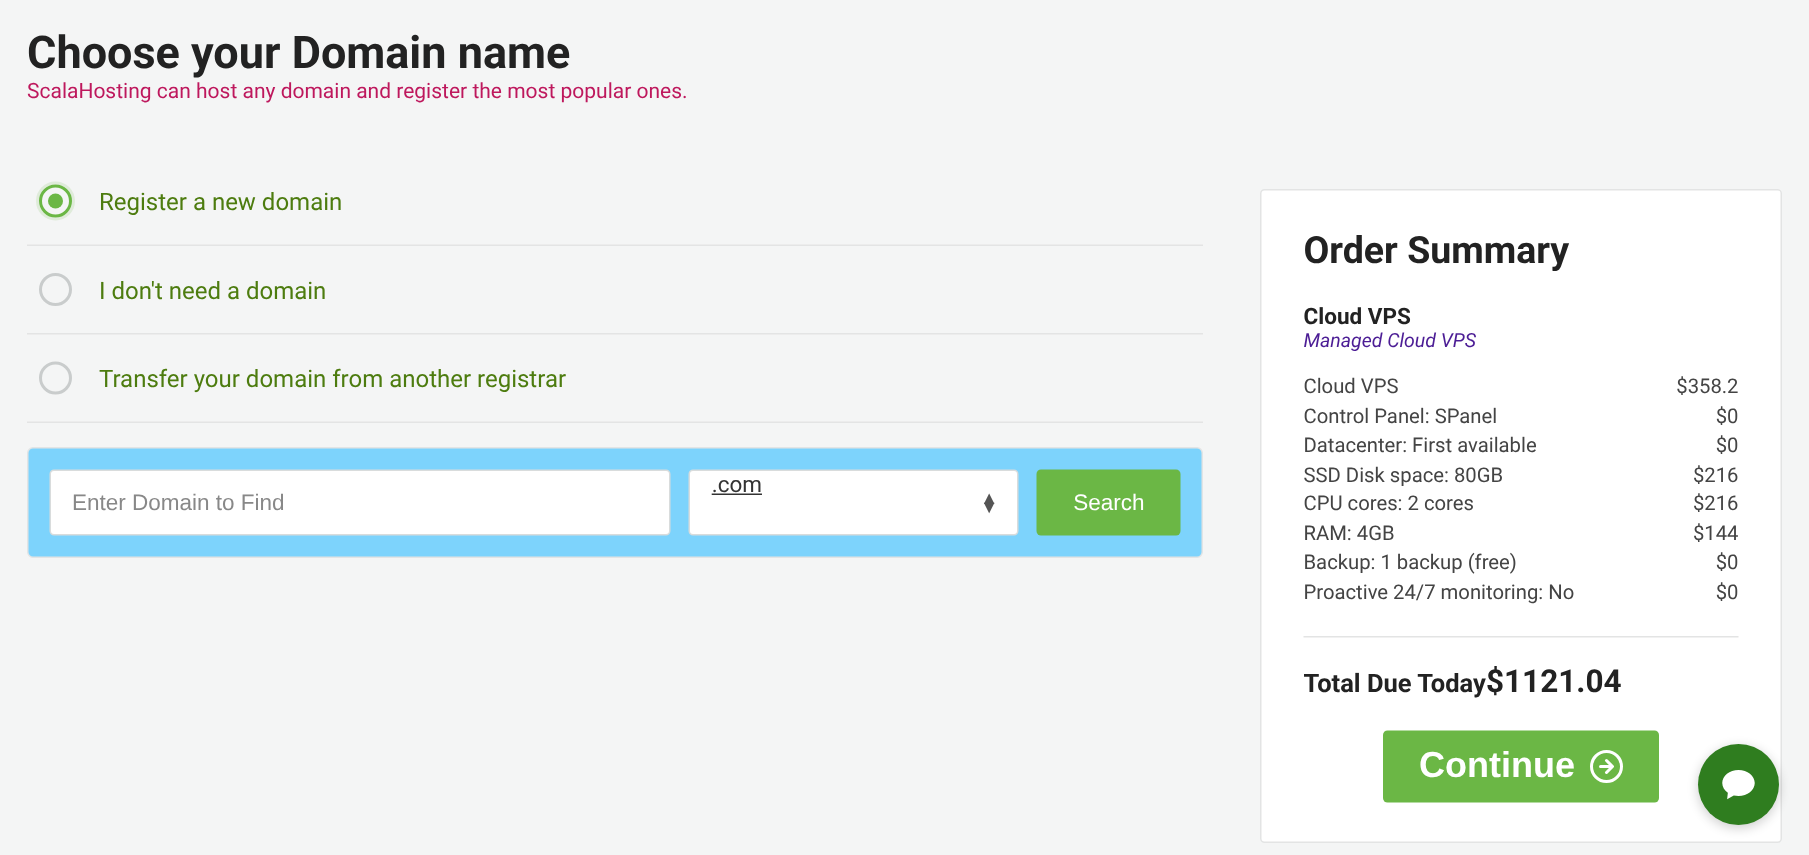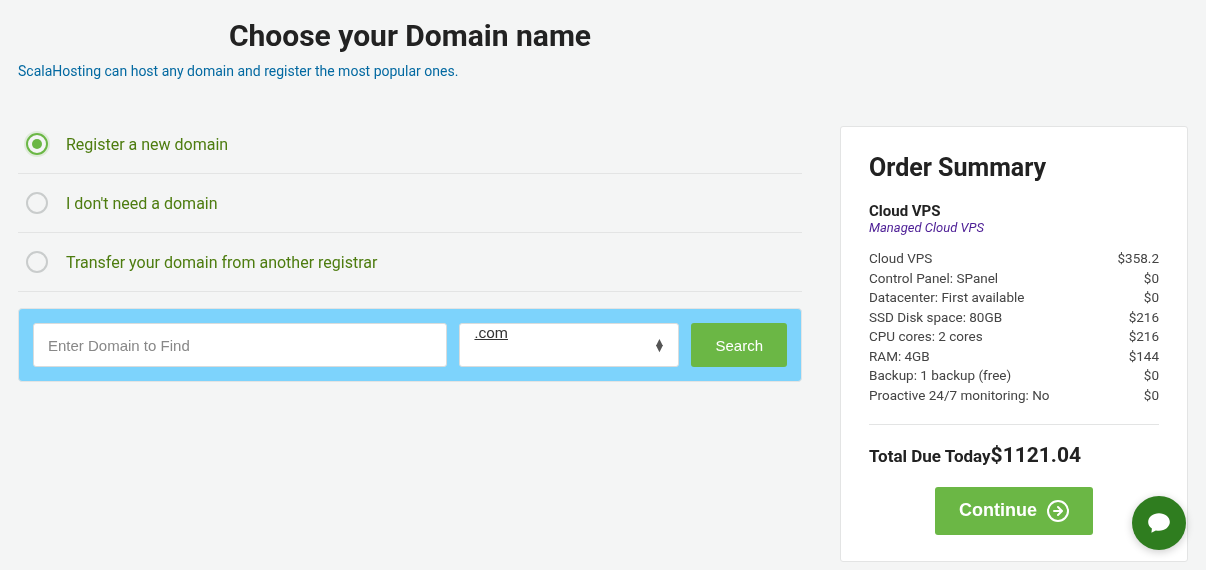--- a/index.html
+++ b/index.html
@@ -16,26 +16,24 @@
     padding: 18px 18px 0 18px;
     display: flex;
     gap: 38px;
     align-items: flex-start;
   }
   .left-col { flex: 1; }
   .page-title {
     font-size: 30px;
     font-weight: 700;
     color: #222;
-    margin-bottom: 10px;
-    text-align: center;
   }
   .page-subtitle {
     font-size: 14px;
-    color: #0369a1;
+    color: #be185d;
     margin-bottom: 36px;
   }
   .radio-row {
     display: flex;
     align-items: center;
     gap: 18px;
     padding: 18px 8px;
     border-bottom: 1px solid #e3e4e4;
     cursor: pointer;
   }
@@ -181,21 +179,21 @@
     align-items: center;
     justify-content: center;
     gap: 10px;
     margin: 0 auto;
     height: 48px;
     padding: 0 24px;
     background: #6bb745;
     color: #fff;
     border: none;
     border-radius: 3px;
-    font-size: 18px;
+    font-size: 24px;
     font-weight: 600;
     cursor: pointer;
   }
   .continue-icon {
     width: 22px;
     height: 22px;
     border: 2px solid #fff;
     border-radius: 50%;
     display: flex;
     align-items: center;

